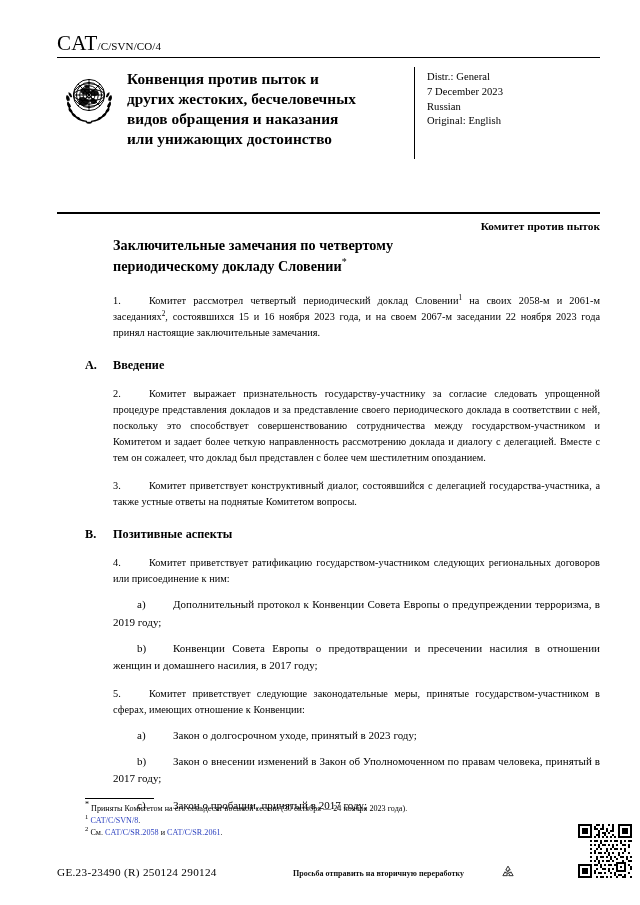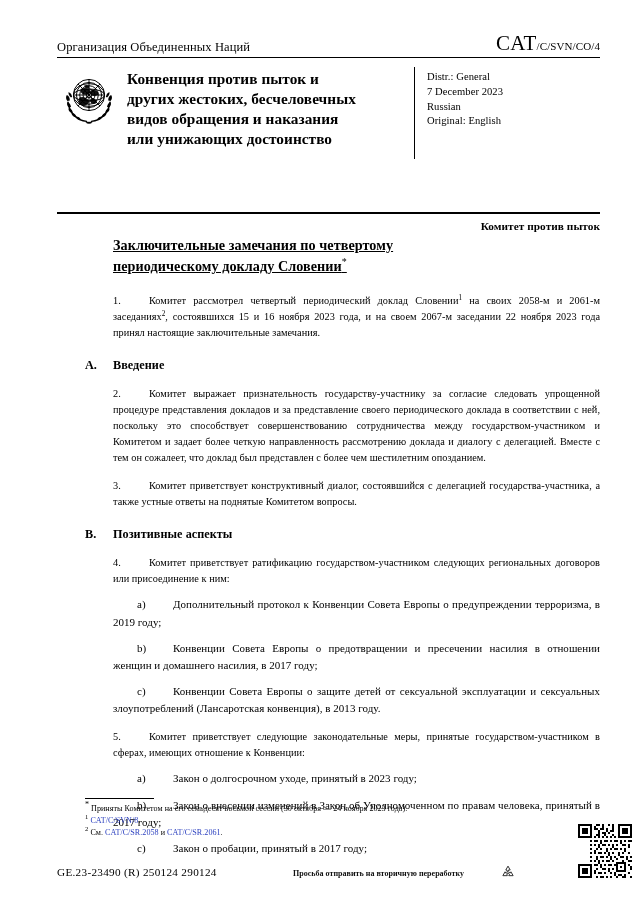--- a/index.html
+++ b/index.html
@@ -117,21 +117,20 @@
     margin-bottom: 4px;
     text-align: right;
   }
   .doc-title {
     margin-left: 56px;
     font-weight: bold;
     font-size: 14.2px;
     line-height: 1.37;
     letter-spacing: 0.05px;
     margin-bottom: 16px;
-    text-decoration: underline;
   }
   .doc-title .star {
     font-size: 10px;
     vertical-align: super;
     font-weight: normal;
   }
   .para {
     margin-left: 56px;
     font-size: 10.3px;
     line-height: 1.56;
@@ -252,21 +251,20 @@
   .qr svg { display: block; }
 </style>
 </head>
 <body>
 
 <div class="page">
 
   <div class="masthead">
 
     <div class="mh-top">
-      <div class="org-name">Организация Объединенных Наций</div>
       <div class="symbol">
         <span class="sym-main">CAT</span><span class="sym-sub">/C/SVN/CO/4</span>
       </div>
     </div>
 
     <div class="rule-thin"></div>
 
     <div class="mh-body">
 
       <div class="emblem">
@@ -365,23 +363,20 @@
 
     <div class="para">
       <span class="num">4.</span><span>Комитет приветствует ратификацию государством-участником следующих региональных договоров или присоединение к ним:</span>
     </div>
 
     <div class="subpara">
       <span class="slab">a)</span><span>Дополнительный протокол к Конвенции Совета Европы о предупреждении терроризма, в 2019 году;</span>
     </div>
     <div class="subpara">
       <span class="slab">b)</span><span>Конвенции Совета Европы о предотвращении и пресечении насилия в отношении женщин и домашнего насилия, в 2017 году;</span>
-    </div>
-    <div class="subpara">
-      <span class="slab">c)</span><span>Конвенции Совета Европы о защите детей от сексуальной эксплуатации и сексуальных злоупотреблений (Лансаротская конвенция), в 2013 году.</span>
     </div>
 
     <div class="para">
       <span class="num">5.</span><span>Комитет приветствует следующие законодательные меры, принятые государством-участником в сферах, имеющих отношение к Конвенции:</span>
     </div>
 
     <div class="subpara">
       <span class="slab">a)</span><span>Закон о долгосрочном уходе, принятый в 2023 году;</span>
     </div>
     <div class="subpara">

